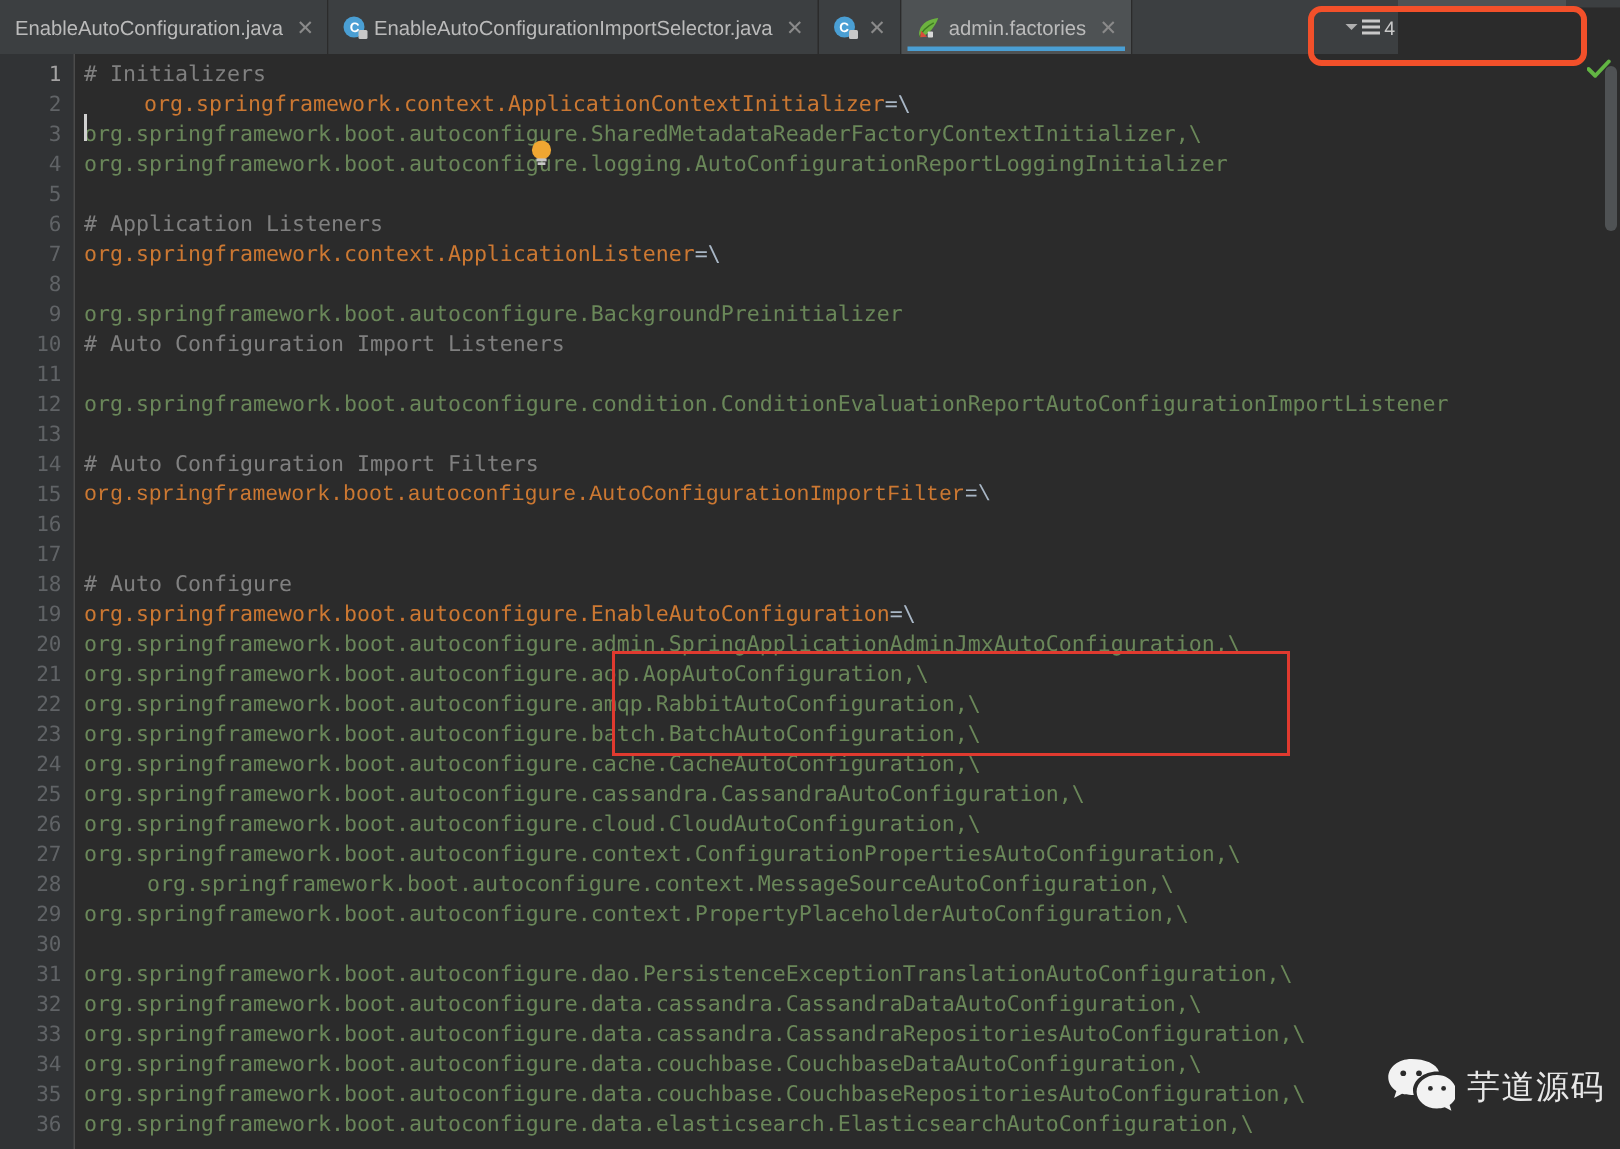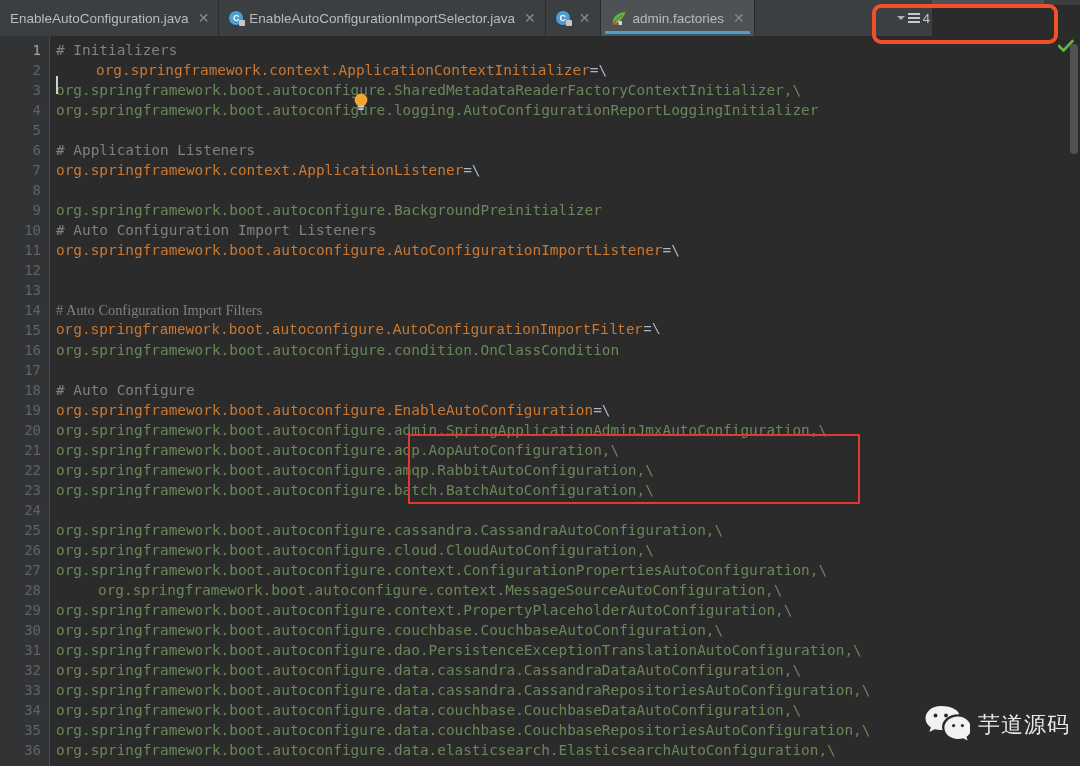--- a/index.html
+++ b/index.html
@@ -301,38 +301,37 @@
         <div class="cl" style="top: 4px;"><span class="c-comment"># Initializers</span></div>
         <div class="cl" style="top: 24px; margin-left: 40px;"><span class="c-key">org.springframework.context.ApplicationContextInitializer</span><span class="c-eq">=\</span></div>
         <div class="cl" style="top: 44px;"><span class="c-val">org.springframework.boot.autoconfigure.SharedMetadataReaderFactoryContextInitializer,\</span></div>
         <div class="cl" style="top: 64px;"><span class="c-val">org.springframework.boot.autoconfigure.logging.AutoConfigurationReportLoggingInitializer</span></div>
         <div class="cl" style="top: 84px;"></div>
         <div class="cl" style="top: 104px;"><span class="c-comment"># Application Listeners</span></div>
         <div class="cl" style="top: 124px;"><span class="c-key">org.springframework.context.ApplicationListener</span><span class="c-eq">=\</span></div>
         <div class="cl" style="top: 144px; margin-top: 20px;"><span class="c-val">org.springframework.boot.autoconfigure.BackgroundPreinitializer</span></div>
         <div class="cl" style="top: 164px;"></div>
         <div class="cl" style="top: 184px;"><span class="c-comment"># Auto Configuration Import Listeners</span></div>
-        <div class="cl" style="top: 204px;"><span class="c-key">org.springframework.boot.autoconfigure.AutoConfigurationImportListener</span><span class="c-eq">=\</span></div>
+        <div class="cl" style="top: 224px;"><span class="c-val">org.springframework.boot.autoconfigure.condition.ConditionEvaluationReportAutoConfigurationImportListener</span></div>
         <div class="cl" style="top: 244px;"></div>
-        <div class="cl" style="top: 264px; font-family: Liberation Serif, serif;"><span class="c-comment"># Auto Configuration Import Filters</span></div>
+        <div class="cl" style="top: 264px;"><span class="c-comment"># Auto Configuration Import Filters</span></div>
         <div class="cl" style="top: 284px; font-family: Liberation Mono, monospace;"><span class="c-key">org.springframework.boot.autoconfigure.AutoConfigurationImportFilter</span><span class="c-eq">=\</span></div>
-        <div class="cl" style="top: 304px;"><span class="c-val">org.springframework.boot.autoconfigure.condition.OnClassCondition</span></div>
         <div class="cl" style="top: 324px;"></div>
         <div class="cl" style="top: 344px;"><span class="c-comment"># Auto Configure</span></div>
         <div class="cl" style="top: 364px;"><span class="c-key">org.springframework.boot.autoconfigure.EnableAutoConfiguration</span><span class="c-eq">=\</span></div>
         <div class="cl" style="top: 384px;"><span class="c-val">org.springframework.boot.autoconfigure.admin.SpringApplicationAdminJmxAutoConfiguration,\</span></div>
         <div class="cl" style="top: 404px;"><span class="c-val">org.springframework.boot.autoconfigure.aop.AopAutoConfiguration,\</span></div>
         <div class="cl" style="top: 424px;"><span class="c-val">org.springframework.boot.autoconfigure.amqp.RabbitAutoConfiguration,\</span></div>
         <div class="cl" style="top: 444px;"><span class="c-val">org.springframework.boot.autoconfigure.batch.BatchAutoConfiguration,\</span></div>
+        <div class="cl" style="top: 464px;"><span class="c-val">org.springframework.boot.autoconfigure.cache.CacheAutoConfiguration,\</span></div>
         <div class="cl" style="top: 484px;"><span class="c-val">org.springframework.boot.autoconfigure.cassandra.CassandraAutoConfiguration,\</span></div>
         <div class="cl" style="top: 504px;"><span class="c-val">org.springframework.boot.autoconfigure.cloud.CloudAutoConfiguration,\</span></div>
         <div class="cl" style="top: 524px;"><span class="c-val">org.springframework.boot.autoconfigure.context.ConfigurationPropertiesAutoConfiguration,\</span></div>
         <div class="cl" style="top: 544px; margin-left: 42px;"><span class="c-val">org.springframework.boot.autoconfigure.context.MessageSourceAutoConfiguration,\</span></div>
         <div class="cl" style="top: 564px;"><span class="c-val">org.springframework.boot.autoconfigure.context.PropertyPlaceholderAutoConfiguration,\</span></div>
-        <div class="cl" style="top: 584px;"><span class="c-val">org.springframework.boot.autoconfigure.couchbase.CouchbaseAutoConfiguration,\</span></div>
         <div class="cl" style="top: 604px;"><span class="c-val">org.springframework.boot.autoconfigure.dao.PersistenceExceptionTranslationAutoConfiguration,\</span></div>
         <div class="cl" style="top: 624px;"><span class="c-val">org.springframework.boot.autoconfigure.data.cassandra.CassandraDataAutoConfiguration,\</span></div>
         <div class="cl" style="top: 644px;"><span class="c-val">org.springframework.boot.autoconfigure.data.cassandra.CassandraRepositoriesAutoConfiguration,\</span></div>
         <div class="cl" style="top: 684px;"><span class="c-val">org.springframework.boot.autoconfigure.data.couchbase.CouchbaseRepositoriesAutoConfiguration,\</span></div>
         <div class="cl" style="top: 664px;"><span class="c-val">org.springframework.boot.autoconfigure.data.couchbase.CouchbaseDataAutoConfiguration,\</span></div>
         <div class="cl" style="top: 704px;"><span class="c-val">org.springframework.boot.autoconfigure.data.elasticsearch.ElasticsearchAutoConfiguration,\</span></div>
       </div>
 
     <div class="caret"></div>
 

